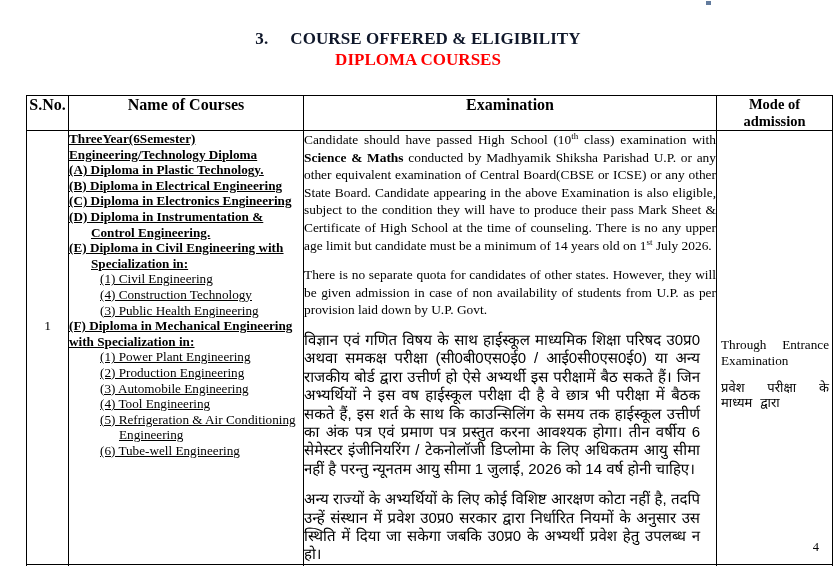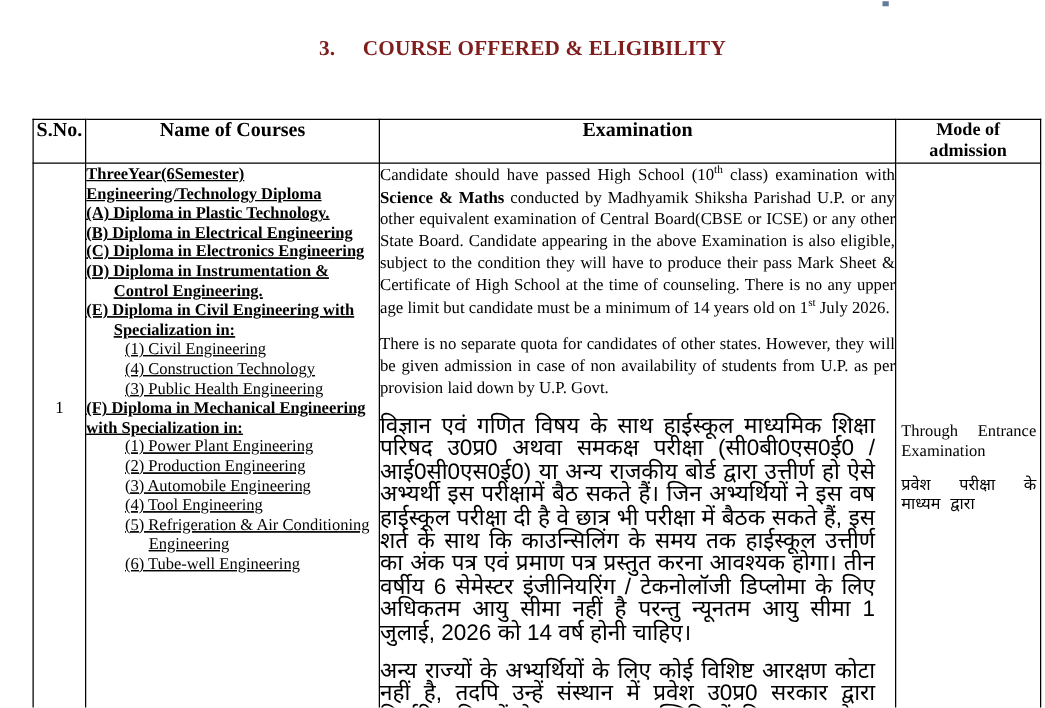--- a/index.html
+++ b/index.html
@@ -131,21 +131,21 @@
     margin: 0 0 12px 0;
   }
   .elig-en b { font-weight: bold; }
   .elig-en sup { font-size: 9px; vertical-align: super; line-height: 0; }
   .elig-hi {
     text-align: justify;
     text-align-last: left;
     line-height: 18.4px;
     margin: 0 16px 12px 0;
     font-family: "Liberation Sans", "DejaVu Sans", sans-serif;
-    font-size: 18px;
+    font-size: 15px;
   }
   .elig-hi.last { margin-bottom: 0; }
 
   
   .mode-cell {
     padding: 0;
     position: relative;
   }
   .mode-inner {
     position: absolute;
@@ -193,23 +193,24 @@
   }
 </style>
 </head>
 <body>
 
 <div class="page">
 
   <div class="scan-mark"></div>
 
   <div class="heading-block">
-    <div class="heading-line1" style="color:#7f1d1d;">
+    <div class="heading-line1" style="color:#0f172a;">
       <span class="heading-num">3.</span><span>COURSE OFFERED &amp; ELIGIBILITY</span>
     </div>
+    <div class="heading-line2" style="color:#FF0000;">DIPLOMA COURSES</div>
   </div>
 
 
   <table class="main-table">
     <colgroup>
       <col class="col-sno">
       <col class="col-name">
       <col class="col-elig">
       <col class="col-mode">
     </colgroup>

